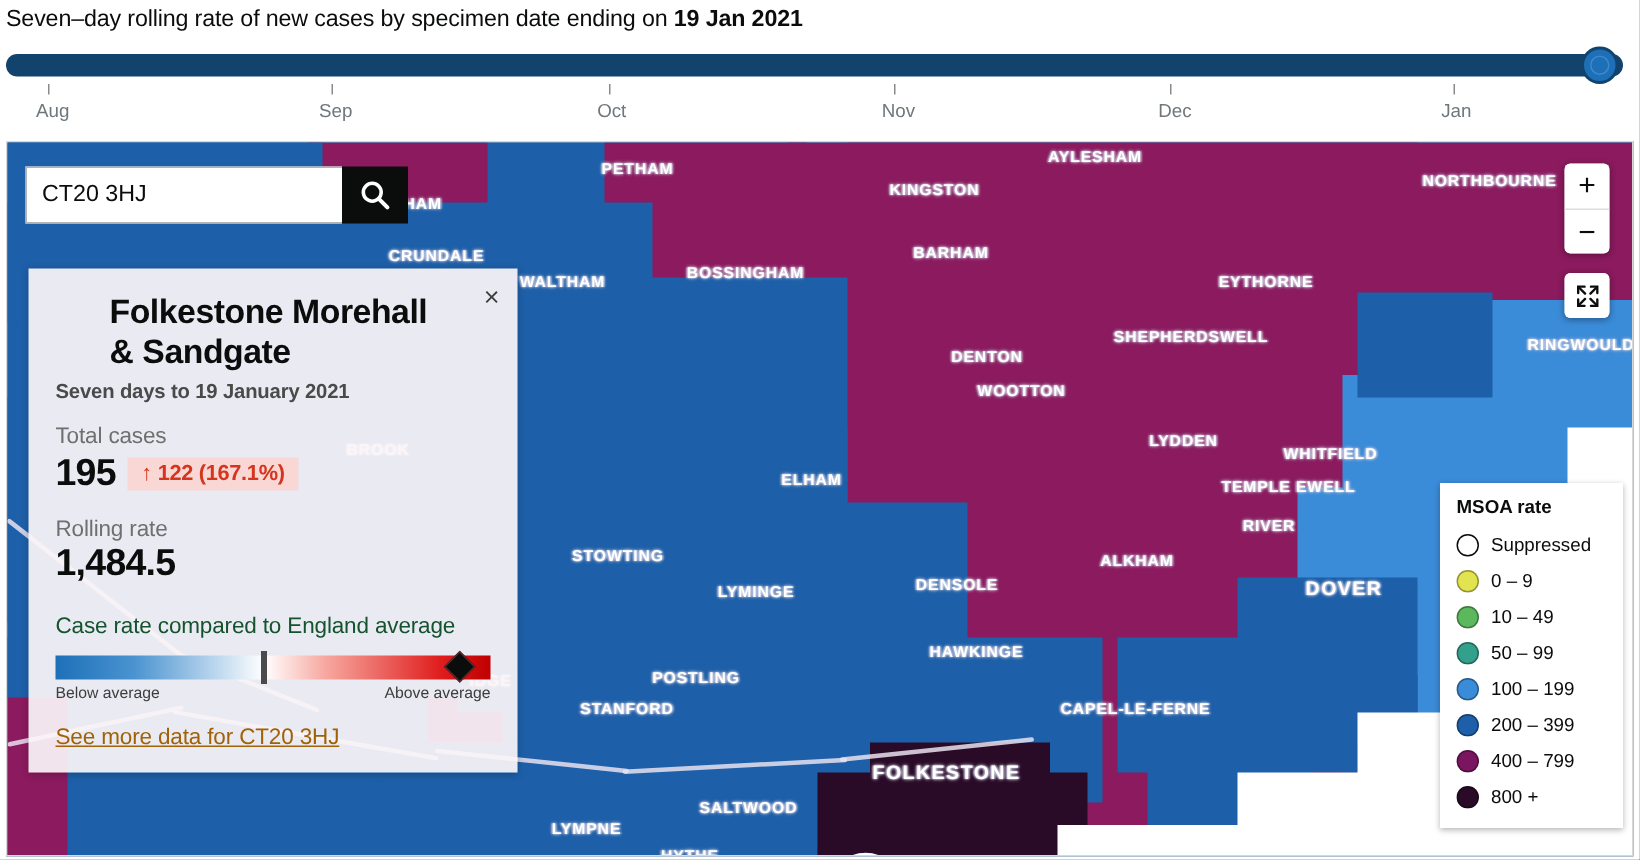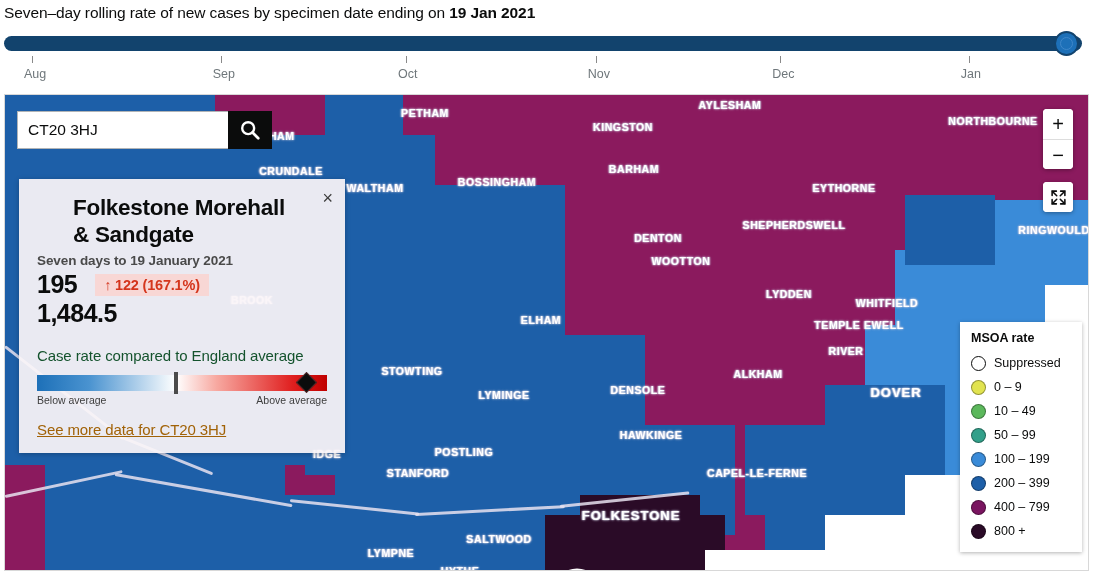--- a/index.html
+++ b/index.html
@@ -104,21 +104,21 @@
     font-family: "Liberation Sans", sans-serif;
   }
   .panel-title {
     font-size: 22.5px; font-weight: bold; color: #0b0c0c; line-height: 1.18;
     letter-spacing: -0.3px; padding-right: 26px; margin-left: 36px;
   }
   .panel-sub {
     font-size: 13.5px; font-weight: bold; color: #4a4a4a; margin-top: 5px; letter-spacing: -0.1px;
   }
   .metric-label { font-size: 15px; color: #6f6f6f; margin-top: 14px; letter-spacing: -0.1px; }
-  .metric-row { display: flex; align-items: center; gap: 18px; margin-top: 2px; }
+  .metric-row { display: flex; align-items: center; gap: 8px; margin-top: 2px; }
   .metric-value { font-size: 25px; font-weight: bold; color: #0b0c0c; letter-spacing: -0.5px; }
   .change-badge {
     background: #f8d7d5; color: #d4351c; font-size: 14.5px; font-weight: bold;
     padding: 3px 9px; letter-spacing: -0.2px;
   }
   .compare-label {
     font-size: 15px; color: #14532d; margin-top: 18px; line-height: 1.3; letter-spacing: -0.1px;
   }
   .gradient-wrap { position: relative; margin-top: 9px; height: 16px; }
   .gradient-bar {
@@ -335,25 +335,27 @@
           </svg>
         </button>
       </div>
     </div>
 
     <div class="info-panel">
       <button class="panel-close">×</button>
       <div class="panel-title">Folkestone Morehall &amp; Sandgate</div>
       <div class="panel-sub">Seven days to 19 January 2021</div>
 
+      <div class="metric-label">Total cases</div>
       <div class="metric-row">
         <div class="metric-value">195</div>
         <div class="change-badge">↑ 122 (167.1%)</div>
       </div>
 
+      <div class="metric-label">Rolling rate</div>
       <div class="metric-value">1,484.5</div>
 
       <div class="compare-label">Case rate compared to England average</div>
       <div class="gradient-wrap">
         <div class="gradient-bar"></div>
         <div class="grad-mid" id="gradMid" style="left: 137.2px;"></div>
         <div class="grad-marker" id="gradMarker" style="left: 261.7px;"></div>
       </div>
       <div class="grad-ends">
         <span class="lo">Below average</span>

